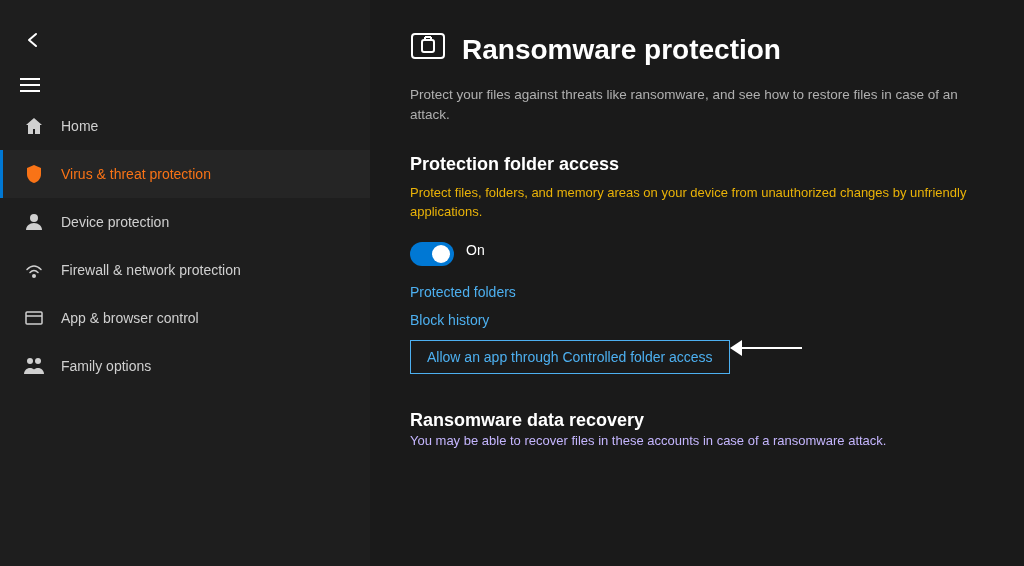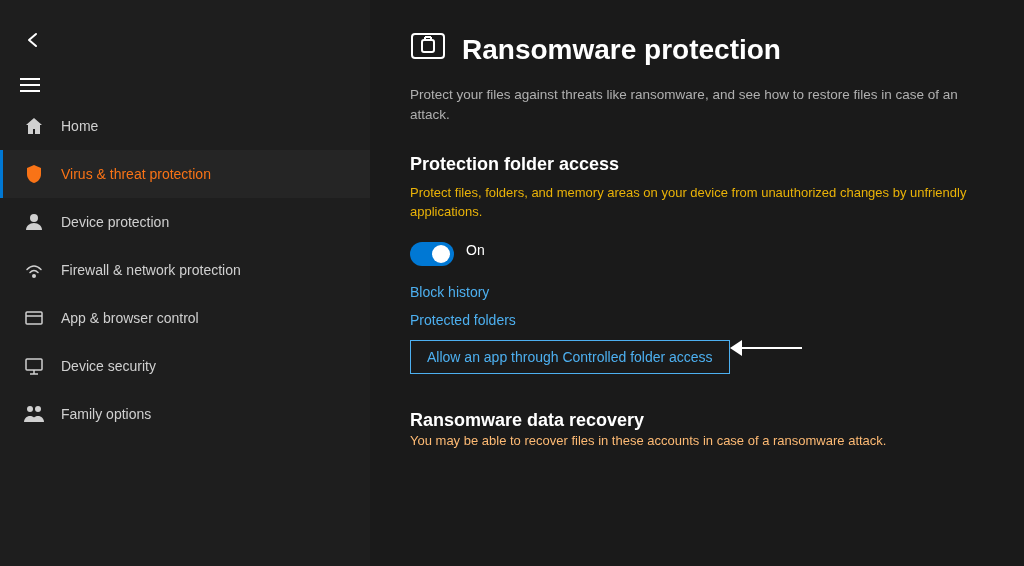--- a/index.html
+++ b/index.html
@@ -234,21 +234,21 @@
     }
 
     .recovery-title {
       font-size: 18px;
       font-weight: 600;
       color: #ffffff;
     }
 
     .recovery-desc {
       font-size: 13px;
-      color: #fdba74;
+      color: #c4b5fd;
       line-height: 1.5;
       max-width: 520px;
     }
   </style>
 </head>
 <body>
 
 <div class="sidebar">
   <div class="sidebar-top">
     <button class="back-btn">
@@ -306,30 +306,20 @@
     <div class="nav-item">
       <span class="nav-icon">
         <svg width="20" height="20" viewBox="0 0 20 20" fill="none" stroke="currentColor" stroke-width="1.5">
           <rect x="2" y="4" width="16" height="12" rx="1"></rect>
           <line x1="2" y1="8" x2="18" y2="8"></line>
         </svg>
       </span>
       <span>App &amp; browser control</span>
     </div>
 
-    <div class="nav-item">
-      <span class="nav-icon">
-        <svg width="20" height="20" viewBox="0 0 20 20" fill="none" stroke="currentColor" stroke-width="1.5">
-          <rect x="2" y="3" width="16" height="11" rx="1"></rect>
-          <line x1="6" y1="18" x2="14" y2="18"></line>
-          <line x1="10" y1="14" x2="10" y2="18"></line>
-        </svg>
-      </span>
-      <span>Device security</span>
-    </div>
 
 
     <div class="nav-item">
       <span class="nav-icon">
         <svg width="22" height="20" viewBox="0 0 22 20" fill="currentColor">
           <circle cx="7" cy="5" r="3"></circle>
           <circle cx="15" cy="5" r="3"></circle>
           <path d="M1 18c0-3.3 2.7-6 6-6s6 2.7 6 6"></path>
           <path d="M9 18c0-3.3 2.7-6 6-6s6 2.7 6 6"></path>
         </svg>
@@ -362,22 +352,22 @@
   <div class="toggle-row">
     <label class="toggle-switch">
       <input type="checkbox" checked="" style="">
       <div class="toggle-track">
         <div class="toggle-thumb"></div>
       </div>
     </label>
     <span class="toggle-label">On</span>
   </div>
 
+  <a class="link-item">Protected folders</a>
   <a class="link-item">Block history</a>
-  <a class="link-item">Protected folders</a>
 
   <div class="arrow-row">
     <span class="highlighted-link">Allow an app through Controlled folder access</span>
     <div class="arrow-indicator">
       <div class="arrow-head"></div>
       <div class="arrow-line"></div>
     </div>
   </div>
 
   <h2 class="recovery-title">Ransomware data recovery</h2>

